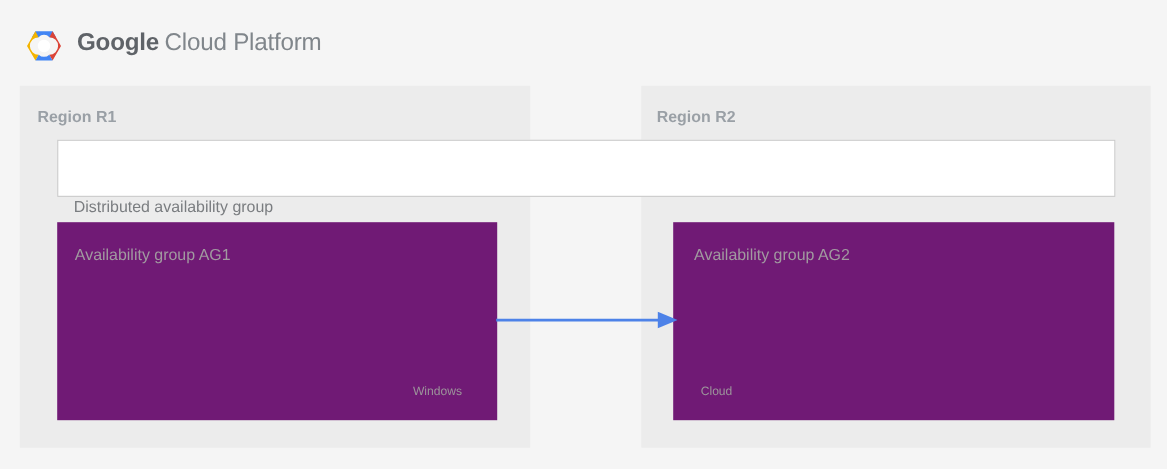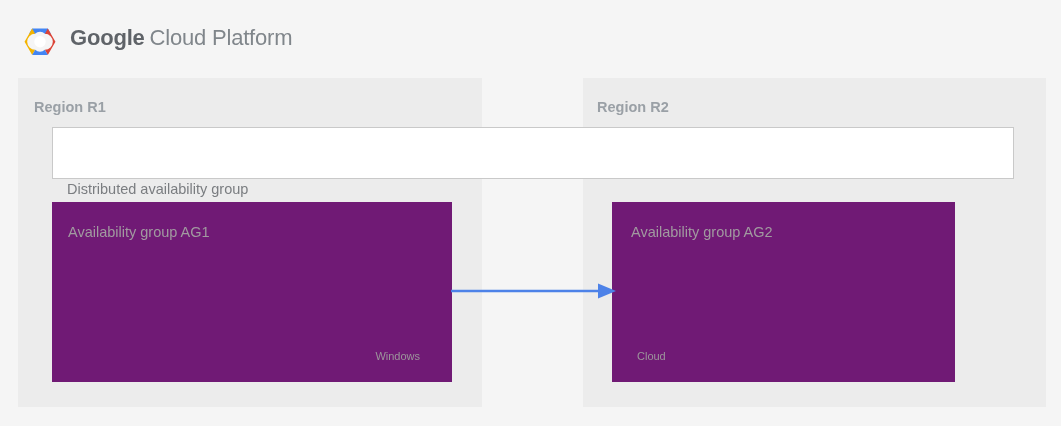--- a/index.html
+++ b/index.html
@@ -116,21 +116,21 @@
     top: 202px;
     height: 180px;
     background: #701a75;
   }
   #ag-box-1 {
     left: 52px;
     width: 400px;
   }
   #ag-box-2 {
     left: 612px;
-    width: 343px;
+    width: 401px;
   }
   .ag-title {
     position: absolute;
     top: 22px;
     font-size: 14.5px;
     color: #a19aa0;
     white-space: nowrap;
   }
   #ag-title-1 { left: 16px; }
   #ag-title-2 { left: 19px; }

